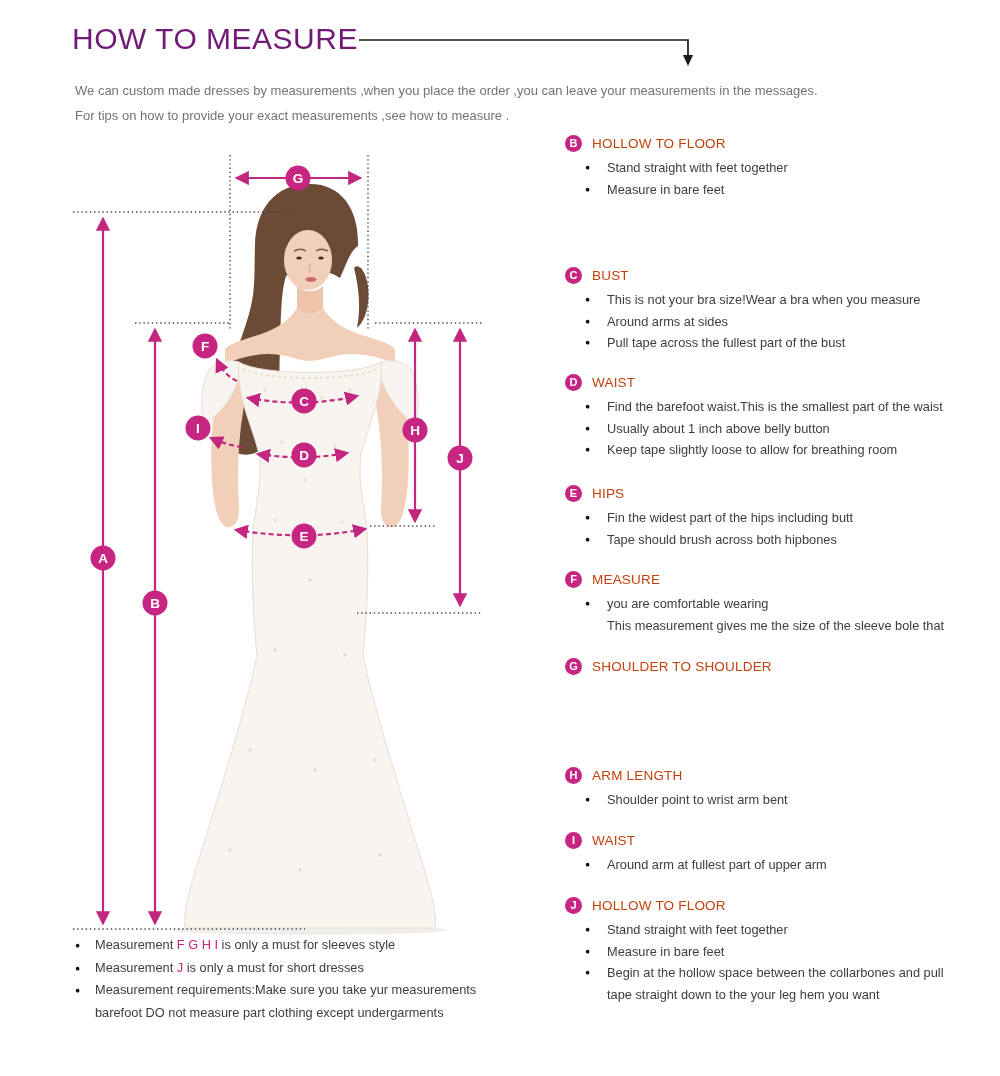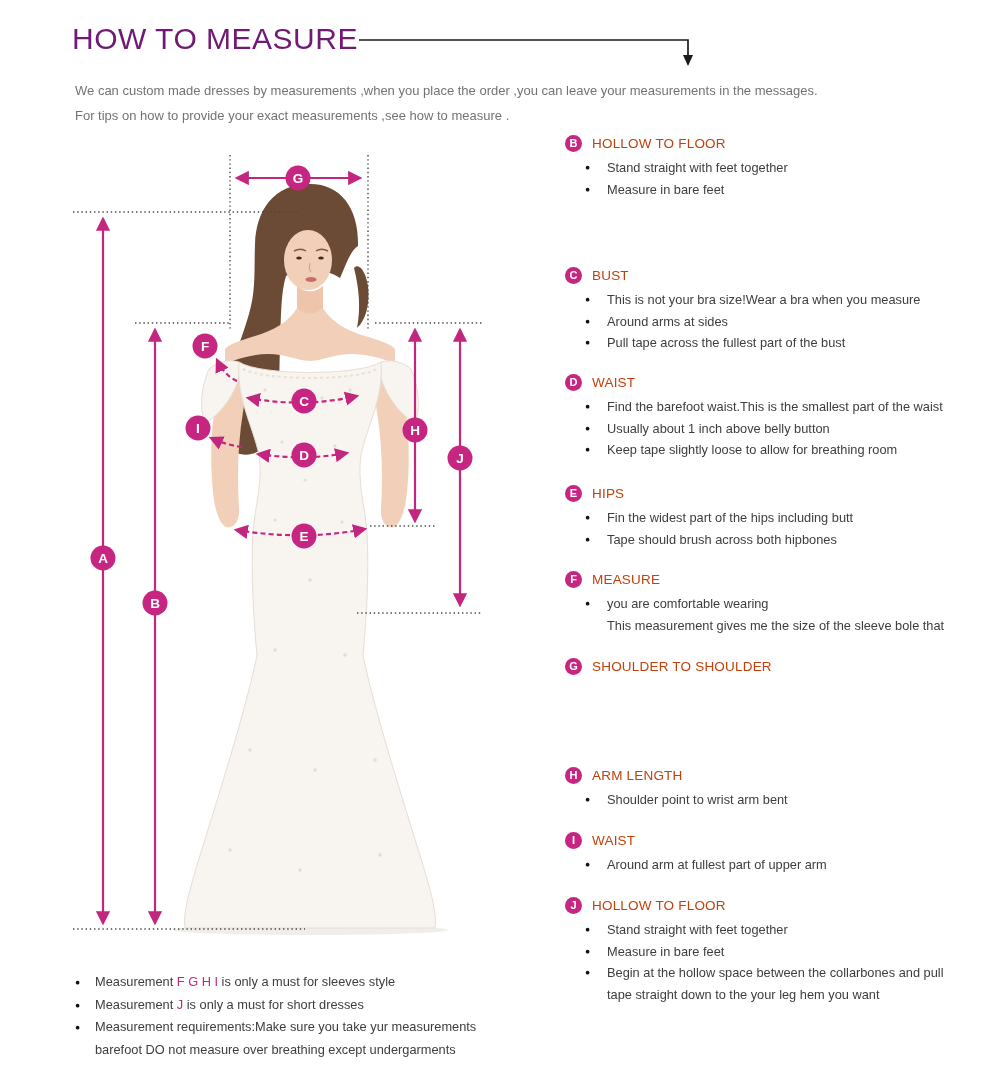--- a/index.html
+++ b/index.html
@@ -18,21 +18,21 @@
   .sec-head{display:flex;align-items:center;gap:10px;height:20px;}
   .badge{flex:0 0 auto;width:17px;height:17px;border-radius:50%;background:#c62681;color:#fff;
          font-size:11px;font-weight:bold;display:flex;align-items:center;justify-content:center;line-height:1;}
   .sec-title{font-size:13.5px;color:#c2410c;letter-spacing:.2px;white-space:nowrap;}
   .bullets{margin-top:4px;}
   .bullet{position:relative;padding-left:42px;font-size:12.8px;line-height:21.5px;color:#3d3d3d;}
   .bullet::before{content:"\25CF";position:absolute;left:20px;top:0;font-size:8.5px;color:#111;line-height:21.5px;}
   .bl{display:block;white-space:nowrap;}
 
   
-  .notes{position:absolute;left:75px;top:971px;width:480px;}
+  .notes{position:absolute;left:75px;top:934px;width:480px;}
   .note{position:relative;padding-left:20px;font-size:12.8px;line-height:22.5px;color:#3d3d3d;}
   .note::before{content:"\25CF";position:absolute;left:0;top:0;font-size:8.5px;color:#111;line-height:22.5px;}
   .note .accent{color:#c2267f;}
   .nl{display:block;white-space:nowrap;}
 
   .diagram{position:absolute;left:60px;top:150px;}
 </style>
 </head>
 <body>
 
@@ -302,17 +302,17 @@
 
   <div class="notes">
     <div class="note">
       <span class="nl"><span>Measurement </span><span class="accent">F G H I</span><span> is only a must for sleeves style</span></span>
     </div>
     <div class="note">
       <span class="nl"><span>Measurement </span><span class="accent">J</span><span> is only a must for short dresses</span></span>
     </div>
     <div class="note">
       <span class="nl"><span>Measurement requirements:Make sure you take yur measurements</span></span>
-      <span class="nl"><span>barefoot DO not measure over breathing except undergarments</span></span>
+      <span class="nl"><span>barefoot DO not measure part clothing except undergarments</span></span>
     </div>
   </div>
 
 </div>
 
 </body></html>

